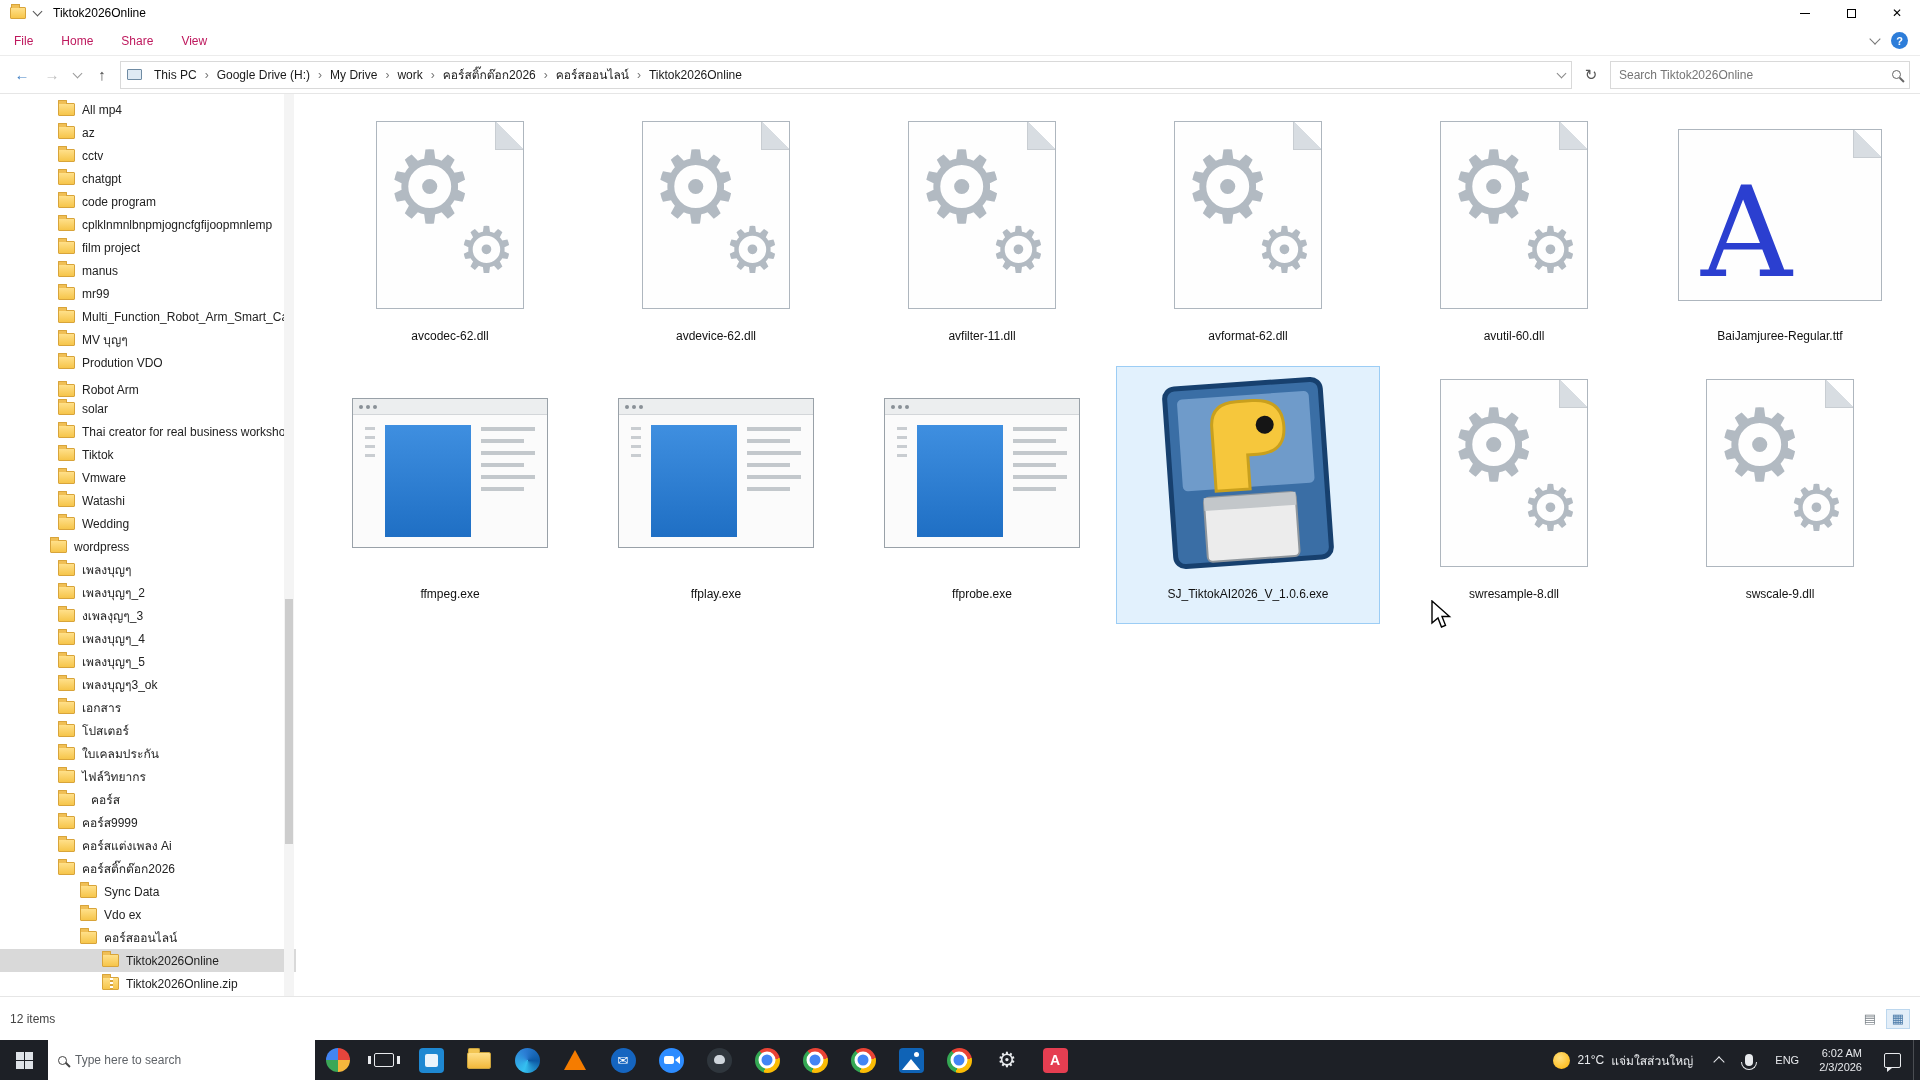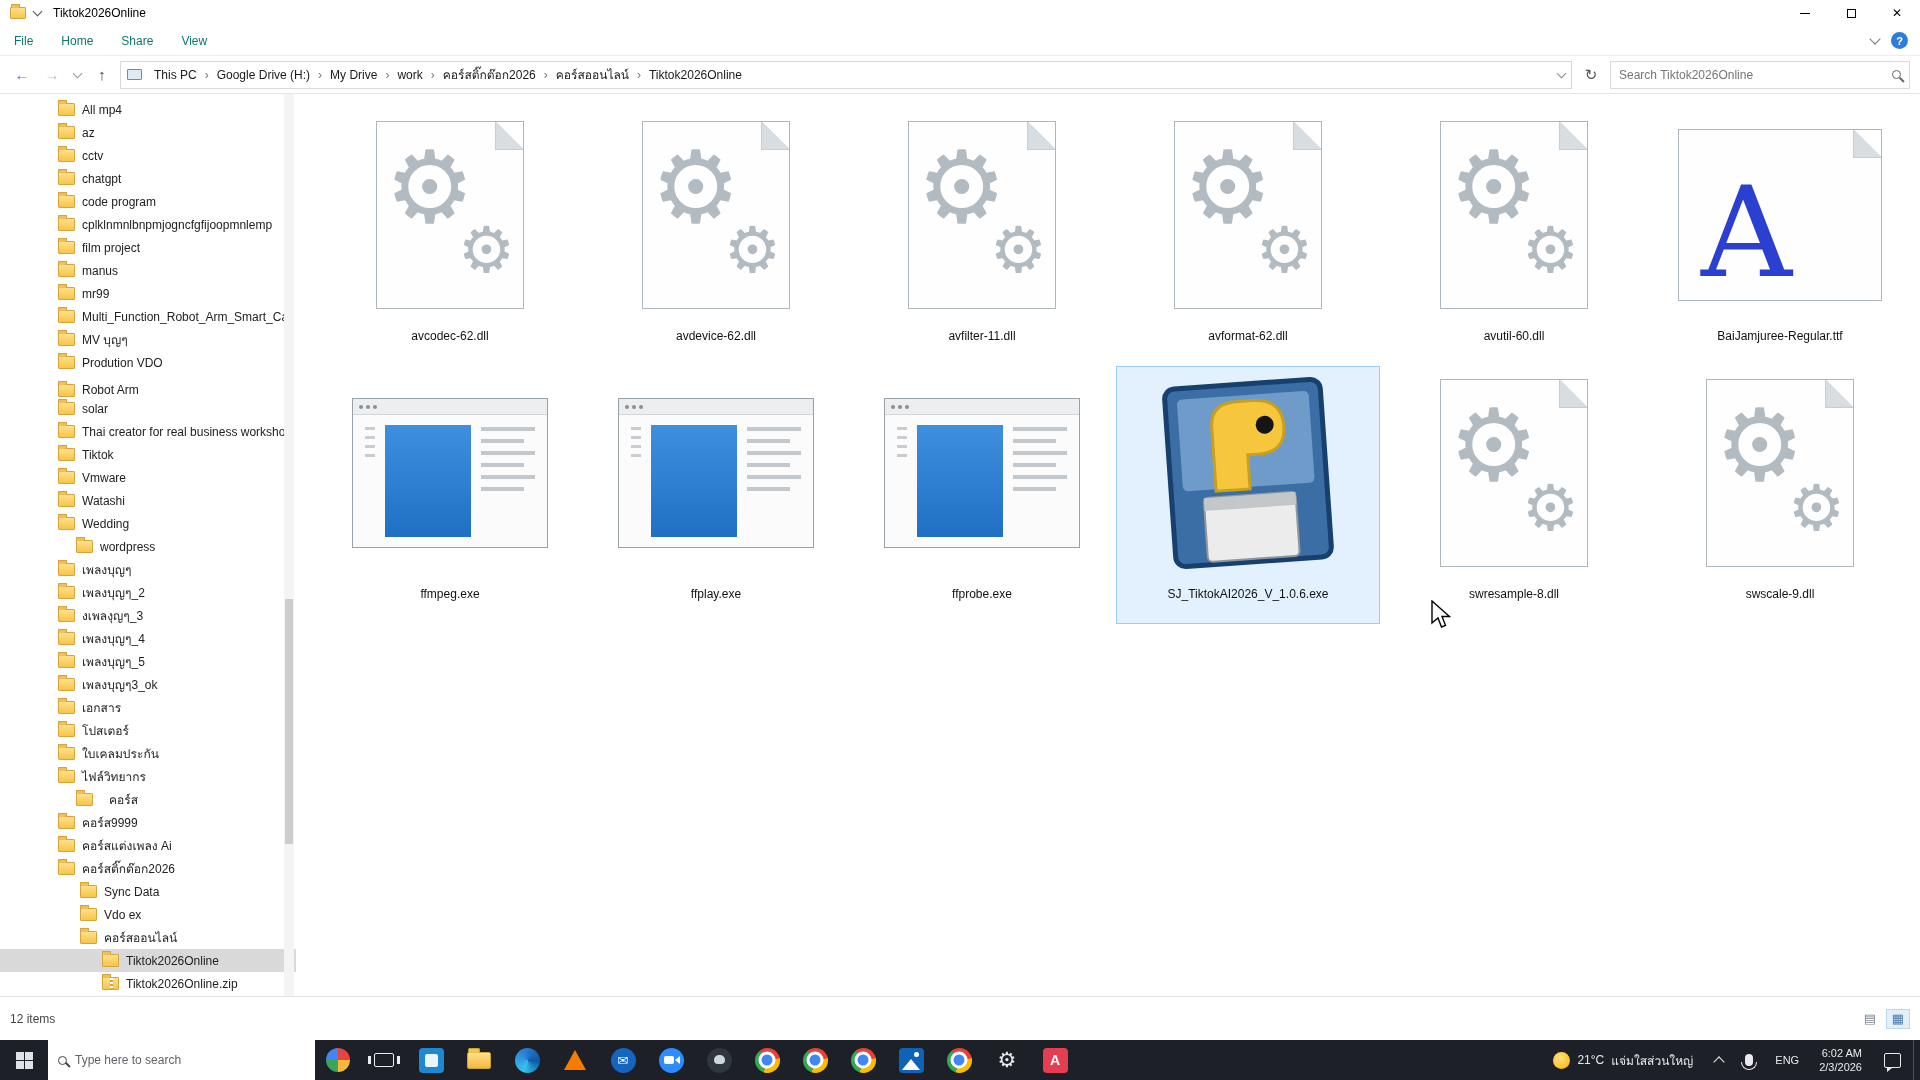--- a/index.html
+++ b/index.html
@@ -17,21 +17,21 @@
 .tb-title{font-size:12px;color:#000;margin-left:4px}
 .tb-right{display:flex;height:26px}
 .wbtn{width:46px;height:26px;display:flex;align-items:center;justify-content:center}
 .g-min{width:10px;height:1px;background:#000}
 .g-max{width:9px;height:9px;border:1px solid #000}
 .g-close{font-size:12px;color:#000}
 
 
 .ribbonrow{height:30px;display:flex;align-items:center;justify-content:space-between;border-bottom:1px solid #ececec;background:#fff}
 .rtabs{display:flex;height:100%;align-items:center}
-.rtab{padding:0 14px;font-size:12px;color:#0f766e;height:100%;display:flex;align-items:center}
+.rtab{padding:0 14px;font-size:12px;color:#be185d;height:100%;display:flex;align-items:center}
 .ribbon-right{display:flex;align-items:center;gap:12px;padding-right:12px}
 .rib-expand{width:8px;height:8px;border-right:1.5px solid #777;border-bottom:1.5px solid #777;transform:rotate(45deg);margin-top:-4px}
 .rib-help{width:17px;height:17px;border-radius:50%;background:#2d7dd9;color:#fff;font-size:11px;font-weight:bold;display:flex;align-items:center;justify-content:center}
 
 
 .addressrow{height:38px;display:flex;align-items:center;gap:6px;padding:0 10px;border-bottom:1px solid #e6e6e6;background:#fff}
 .nav-btn{width:24px;height:24px;display:flex;align-items:center;justify-content:center;font-size:15px;color:#4a4a4a}
 .nav-btn.back{color:#3f7fc4}
 .nav-btn.fwd{color:#bdbdbd}
 .nav-btn.small{width:14px}
@@ -297,21 +297,21 @@
               <span class="tree-label">Vmware</span>
             </div>
             <div class="tree-item" style="padding-left: 58px;">
               <span class="folder-icon"></span>
               <span class="tree-label">Watashi</span>
             </div>
             <div class="tree-item" style="padding-left: 58px;">
               <span class="folder-icon"></span>
               <span class="tree-label">Wedding</span>
             </div>
-            <div class="tree-item" style="padding-left: 76px;">
+            <div class="tree-item" style="padding-left: 50px;">
               <span class="folder-icon"></span>
               <span class="tree-label">wordpress</span>
             </div>
             <div class="tree-item" style="padding-left: 58px;">
               <span class="folder-icon"></span>
               <span class="tree-label">เพลงบุญๆ</span>
             </div>
             <div class="tree-item" style="padding-left: 58px;">
               <span class="folder-icon"></span>
               <span class="tree-label">เพลงบุญๆ_2</span>
@@ -341,21 +341,21 @@
               <span class="tree-label">โปสเตอร์</span>
             </div>
             <div class="tree-item" style="padding-left: 58px;">
               <span class="folder-icon"></span>
               <span class="tree-label">ใบเคลมประกัน</span>
             </div>
             <div class="tree-item" style="padding-left: 58px;">
               <span class="folder-icon"></span>
               <span class="tree-label">ไฟล์วิทยากร</span>
             </div>
-            <div class="tree-item" style="padding-left: 76px; gap: 16px;">
+            <div class="tree-item" style="padding-left: 58px; gap: 16px;">
               <span class="folder-icon"></span>
               <span class="tree-label">คอร์ส</span>
             </div>
             <div class="tree-item" style="padding-left: 58px;">
               <span class="folder-icon"></span>
               <span class="tree-label">คอร์ส9999</span>
             </div>
             <div class="tree-item" style="padding-left: 58px;">
               <span class="folder-icon"></span>
               <span class="tree-label">คอร์สแต่งเพลง Ai</span>

